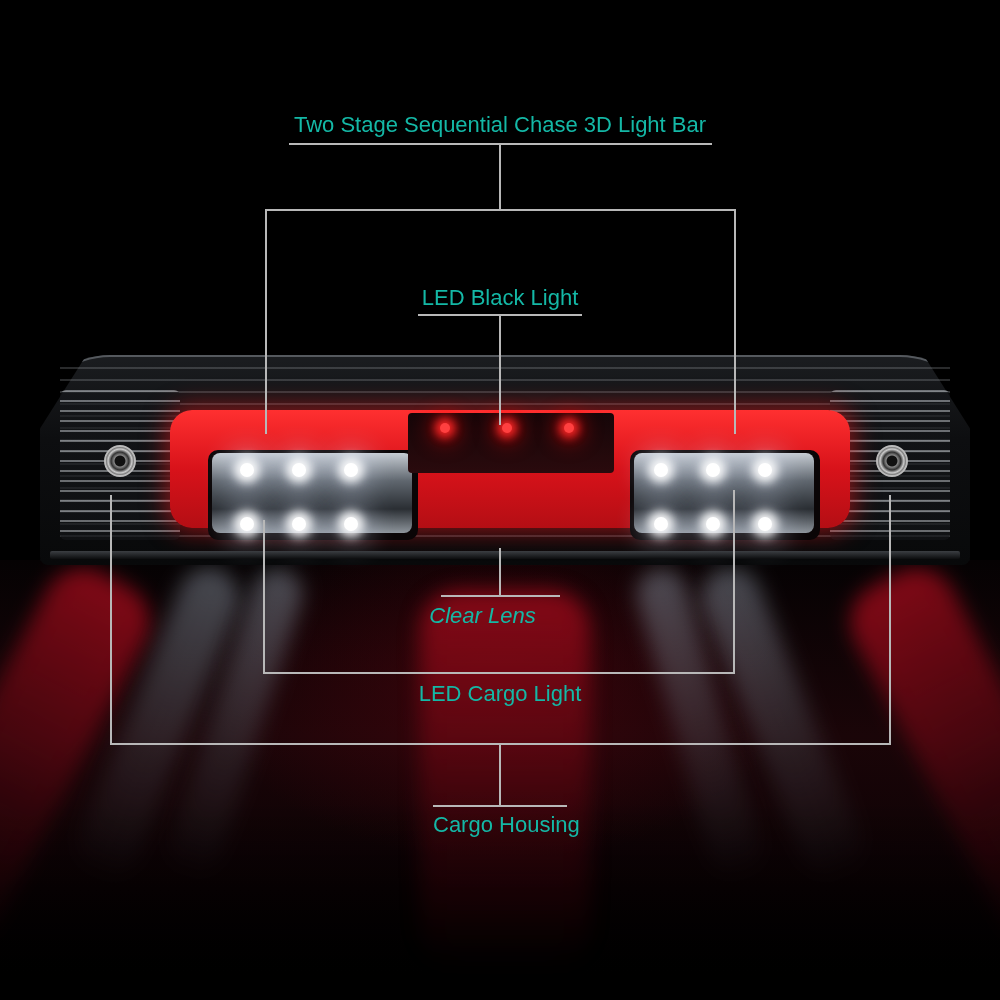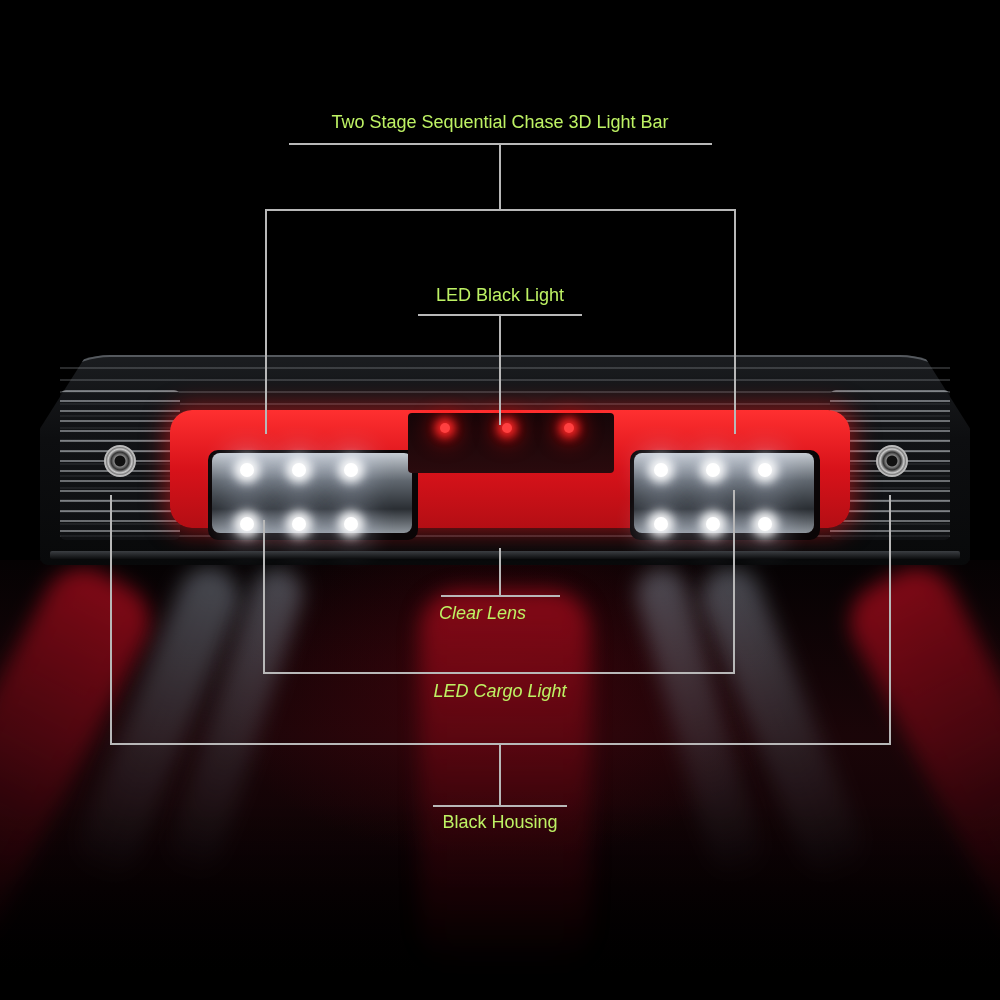--- a/index.html
+++ b/index.html
@@ -39,21 +39,21 @@
   .recess { position:absolute; background:#0a0506; }
   .cargo { position:absolute; top:98px; height:80px; border-radius:8px;
     background:linear-gradient(180deg,#c6ccd3 0%, #5f666e 35%, #2a2e33 70%, #8e959c 100%); }
   .brake-box { position:absolute; left:368px; top:58px; width:206px; height:60px; background:linear-gradient(180deg,#150608,#2a0a0d); border-radius:4px; }
   .led { position:absolute; border-radius:50%; }
   .led.white { width:14px; height:14px; background:#fff; box-shadow:0 0 10px 6px rgba(255,255,255,0.9), 0 0 28px 12px rgba(220,230,255,0.45); }
   .led.redled { width:10px; height:10px; background:#ff4040; box-shadow:0 0 8px 5px rgba(255,40,40,0.9), 0 0 20px 10px rgba(255,0,0,0.45); }
 
   
   .ln { position:absolute; background:#b8b8b8; }
-  .label { position:absolute; color:#bef264; font-size:18px; text-align:center; white-space:nowrap; }
+  .label { position:absolute; color:#14b8a6; font-size:22px; text-align:center; white-space:nowrap; }
 </style>
 </head>
 <body>
 
 <div class="bg"></div>
 
 <div class="floor">
   <div class="streak red" style="left:60px;top:20px;width:110px;height:400px;transform:rotate(28deg);"></div>
   <div class="streak white" style="left:190px;top:10px;width:60px;height:330px;transform:rotate(22deg);"></div>
   <div class="streak white" style="left:260px;top:10px;width:50px;height:320px;transform:rotate(18deg);"></div>
@@ -110,20 +110,20 @@
 <div class="ln" style="left:418px;top:314px;width:164px;height:2px;"></div>
 <div class="ln" style="left:499px;top:315px;width:2px;height:110px;"></div>
 
 <div class="ln" style="left:499px;top:548px;width:2px;height:48px;"></div>
 <div class="ln" style="left:441px;top:595px;width:119px;height:2px;"></div>
 <div class="label" style="left:423px;top:603px;width:119px;font-style:italic;">Clear Lens</div>
 
 <div class="ln" style="left:263px;top:520px;width:2px;height:154px;"></div>
 <div class="ln" style="left:733px;top:490px;width:2px;height:184px;"></div>
 <div class="ln" style="left:263px;top:672px;width:472px;height:2px;"></div>
-<div class="label" style="left:400px;top:681px;width:200px;font-style:italic;">LED Cargo Light</div>
+<div class="label" style="left:400px;top:681px;width:200px;">LED Cargo Light</div>
 
 <div class="ln" style="left:110px;top:495px;width:2px;height:250px;"></div>
 <div class="ln" style="left:889px;top:495px;width:2px;height:250px;"></div>
 <div class="ln" style="left:110px;top:743px;width:781px;height:2px;"></div>
 <div class="ln" style="left:499px;top:744px;width:2px;height:62px;"></div>
 <div class="ln" style="left:433px;top:805px;width:134px;height:2px;"></div>
-<div class="label" style="left:433px;top:812px;width:134px;">Black Housing</div>
+<div class="label" style="left:433px;top:812px;width:134px;">Cargo Housing</div>
 
 </body></html>

